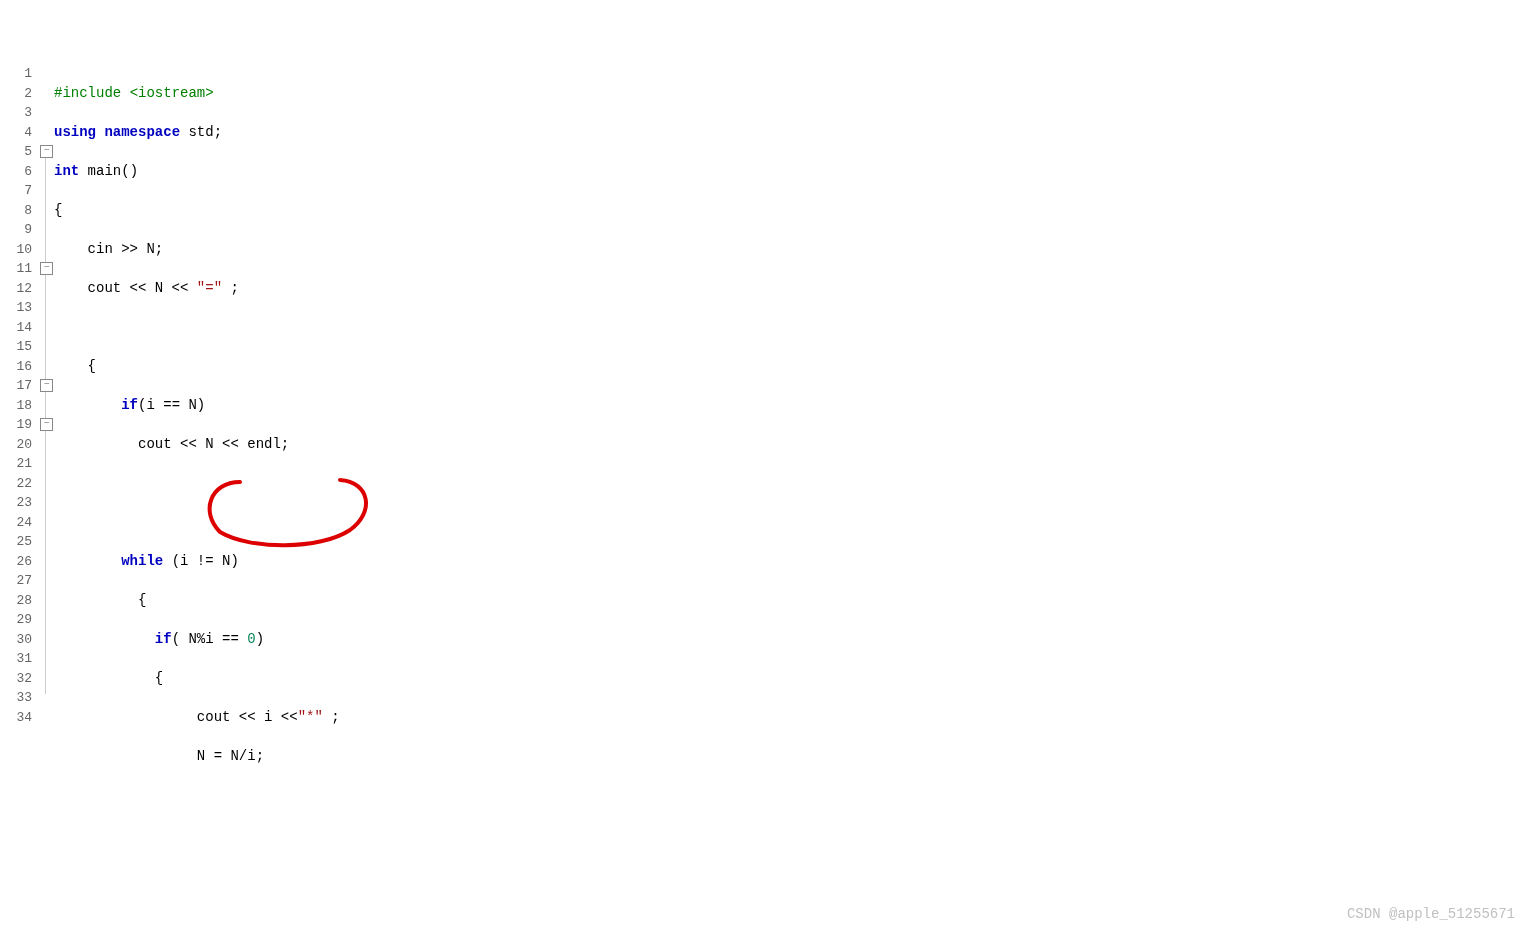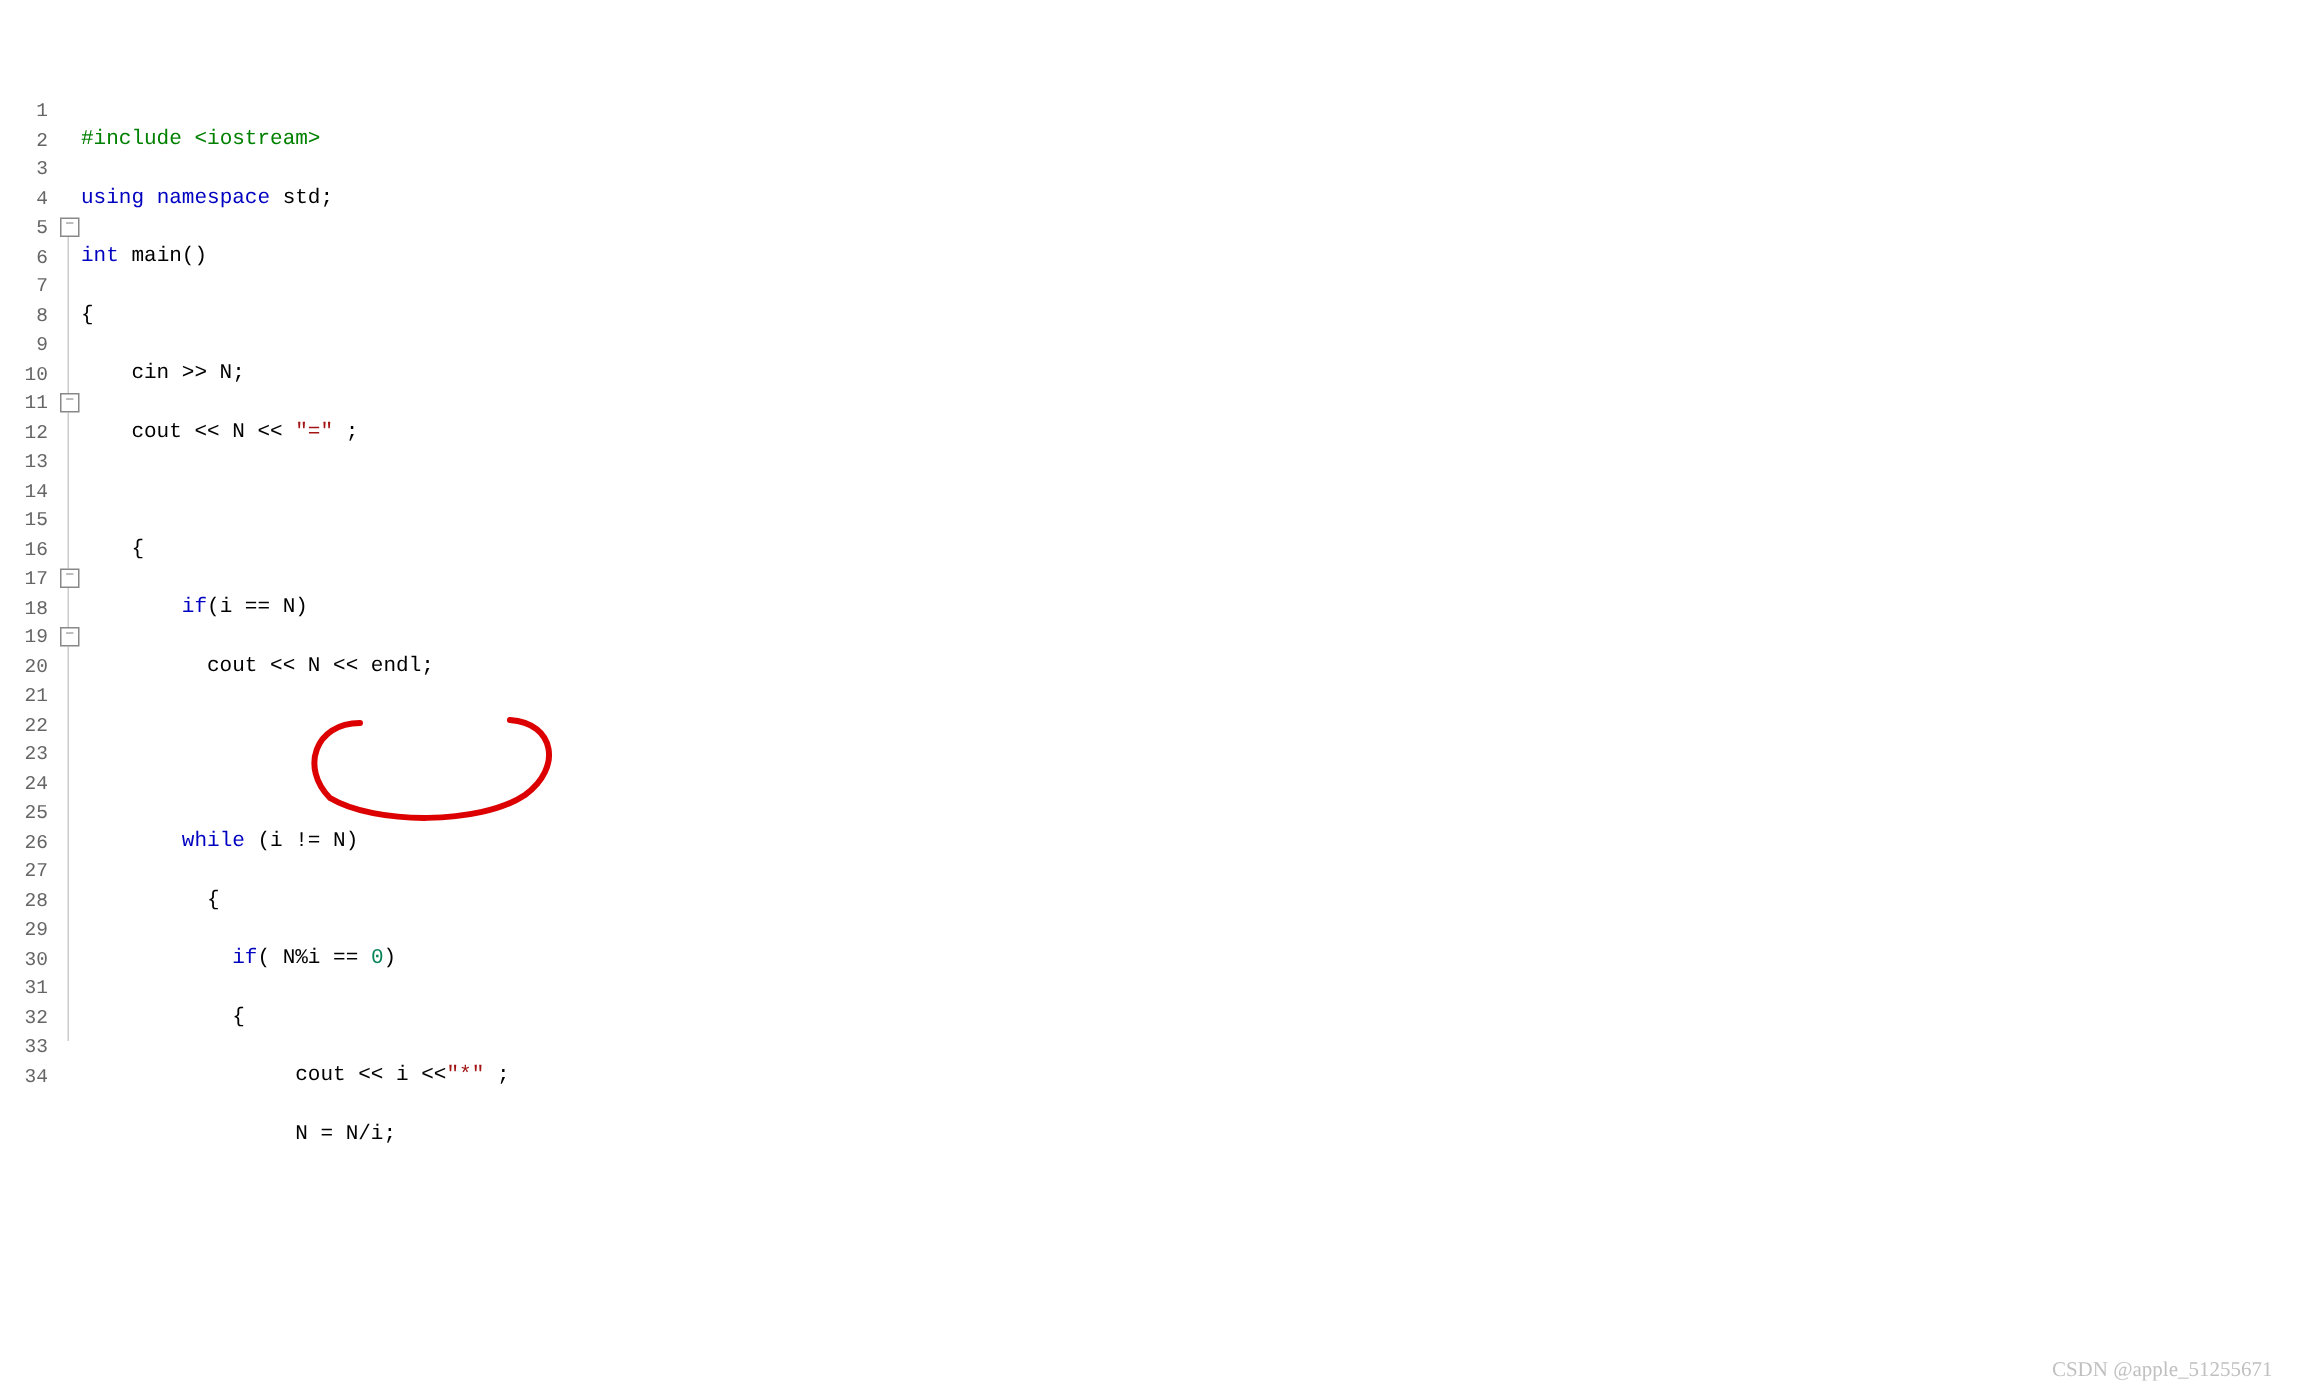--- a/index.html
+++ b/index.html
@@ -48,30 +48,30 @@
     width: 1px;
     background: #ccc;
   }
   .code {
     flex: 1;
     line-height: 19.5px;
     position: relative;
   }
   .line { height: 19.5px; }
   .green { color: #008000; }
-  .blue { color: #0000c0; font-weight: normal; }
+  .blue { color: #0000c0; font-weight: bold; }
   .red { color: #a31515; }
   .comment { color: #2b66cf; font-style: italic; }
   .num { color: #098658; }
   .watermark {
     position: fixed;
     right: 18px;
     bottom: 10px;
     color: #c0c0c0;
-    font-family: Liberation Serif, serif;
+    font-family: Liberation Mono, monospace;
     font-size: 14px;
   }
   .annotation {
     position: absolute;
     pointer-events: none;
   }
 </style>
 </head>
 <body>
 

